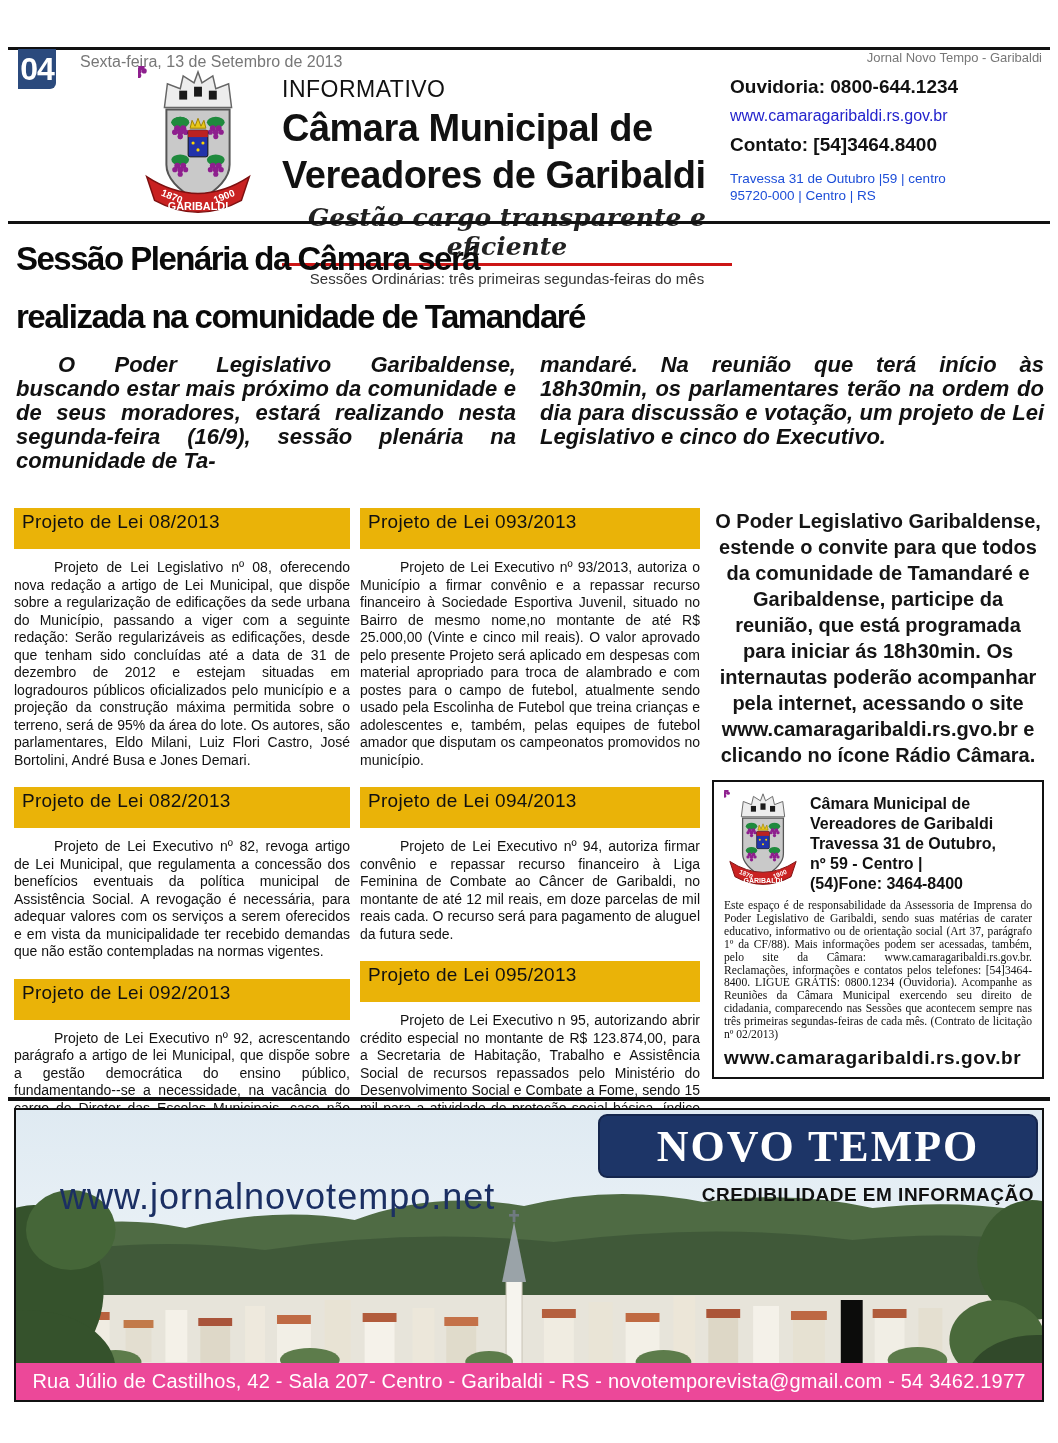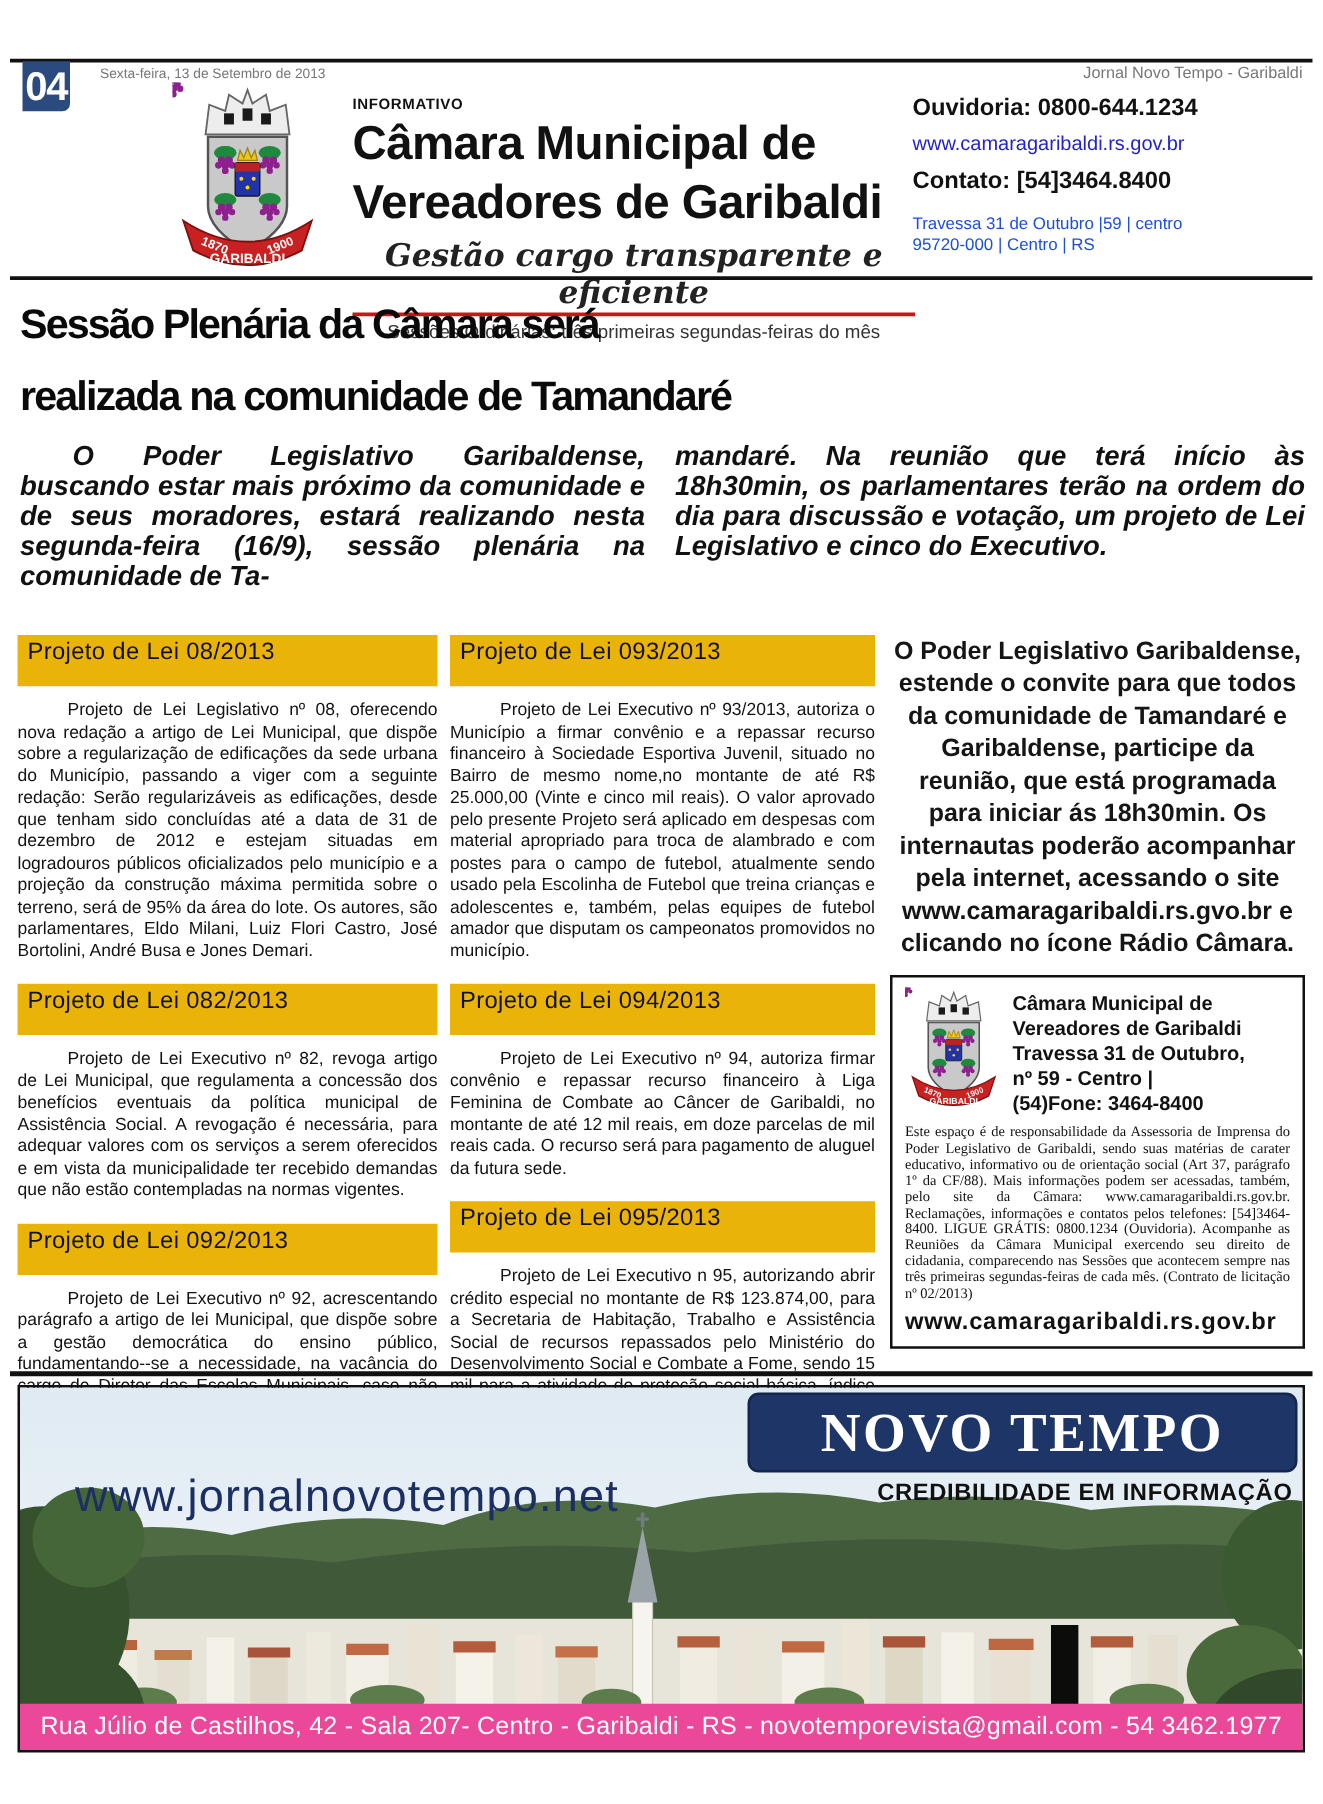--- a/index.html
+++ b/index.html
@@ -6,28 +6,28 @@
   html,body { background:#ffffff; }
   body { font-family:"Liberation Sans", sans-serif; color:#111; }
   .page { position:relative; width:1058px; height:1443px; background:#fff; overflow:hidden; }
 
   
   .top-rule { position:absolute; left:8px; right:8px; top:47px; height:3px; background:#111; }
   .pagenum-box { position:absolute; left:18px; top:49px; width:38px; height:40px;
                  background:#2b4a7d; color:#fff; font-weight:bold; font-size:32px;
                  display:flex; align-items:center; justify-content:center;
                  border-radius:0 0 6px 0; letter-spacing:-1px; }
-  .date-label { position:absolute; left:80px; top:53px; font-size:11px; color:#777;text-align:right; }
+  .date-label { position:absolute; left:80px; top:53px; font-size:16px; color:#777;text-align:right; }
   .jornal-label { position:absolute; right:16px; top:50px; font-size:13px; color:#777; }
 
   
   .crest { position:absolute; }
   .crest-a { left:138px; top:66px; width:120px; height:158px; }
   .mast-center { position:absolute; left:282px; top:76px; width:450px; }
-  .kicker { font-size:12px; font-weight:bold; letter-spacing:0.5px; }
+  .kicker { font-size:23px; font-weight:normal; letter-spacing:0.5px; }
   .mast-title { font-size:38px; font-weight:bold; letter-spacing:-0.5px; line-height:43px; margin-top:4px; }
   .slogan-wrap { margin-top:6px; text-align:center; }
   .slogan { display:inline-block; font-family:"DejaVu Serif", serif; font-style:italic; font-weight:600;
             font-size:25px; color:#222; border-bottom:3px solid #cc1515; padding:0 10px 2px 10px; }
   .sessions-note { margin-top:4px; text-align:center; font-size:15px; color:#333; }
 
   .mast-right { position:absolute; left:730px; top:76px; width:314px; }
   .m-bold-line { font-size:19px; font-weight:bold; }
   .m-link { display:inline-block; margin-top:9px; font-size:16px; color:#2323cc; text-decoration:none; }
   .m-contact { margin-top:9px; }

